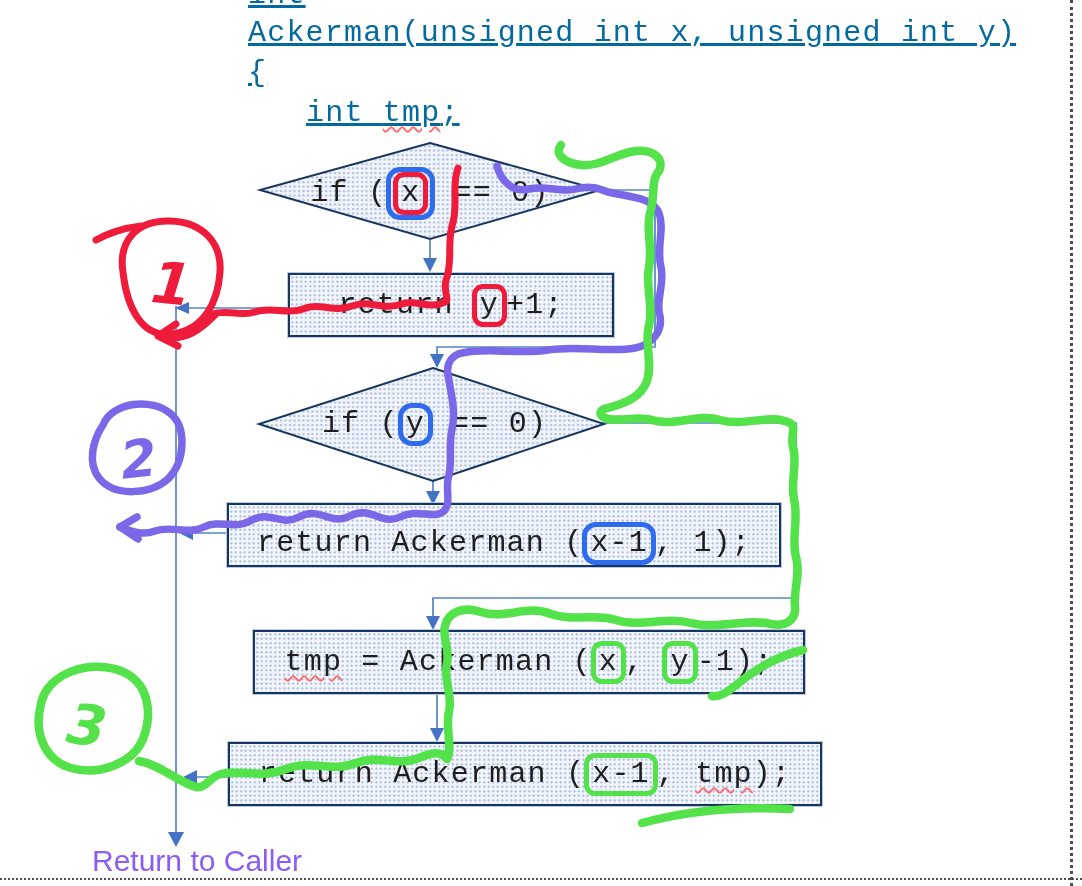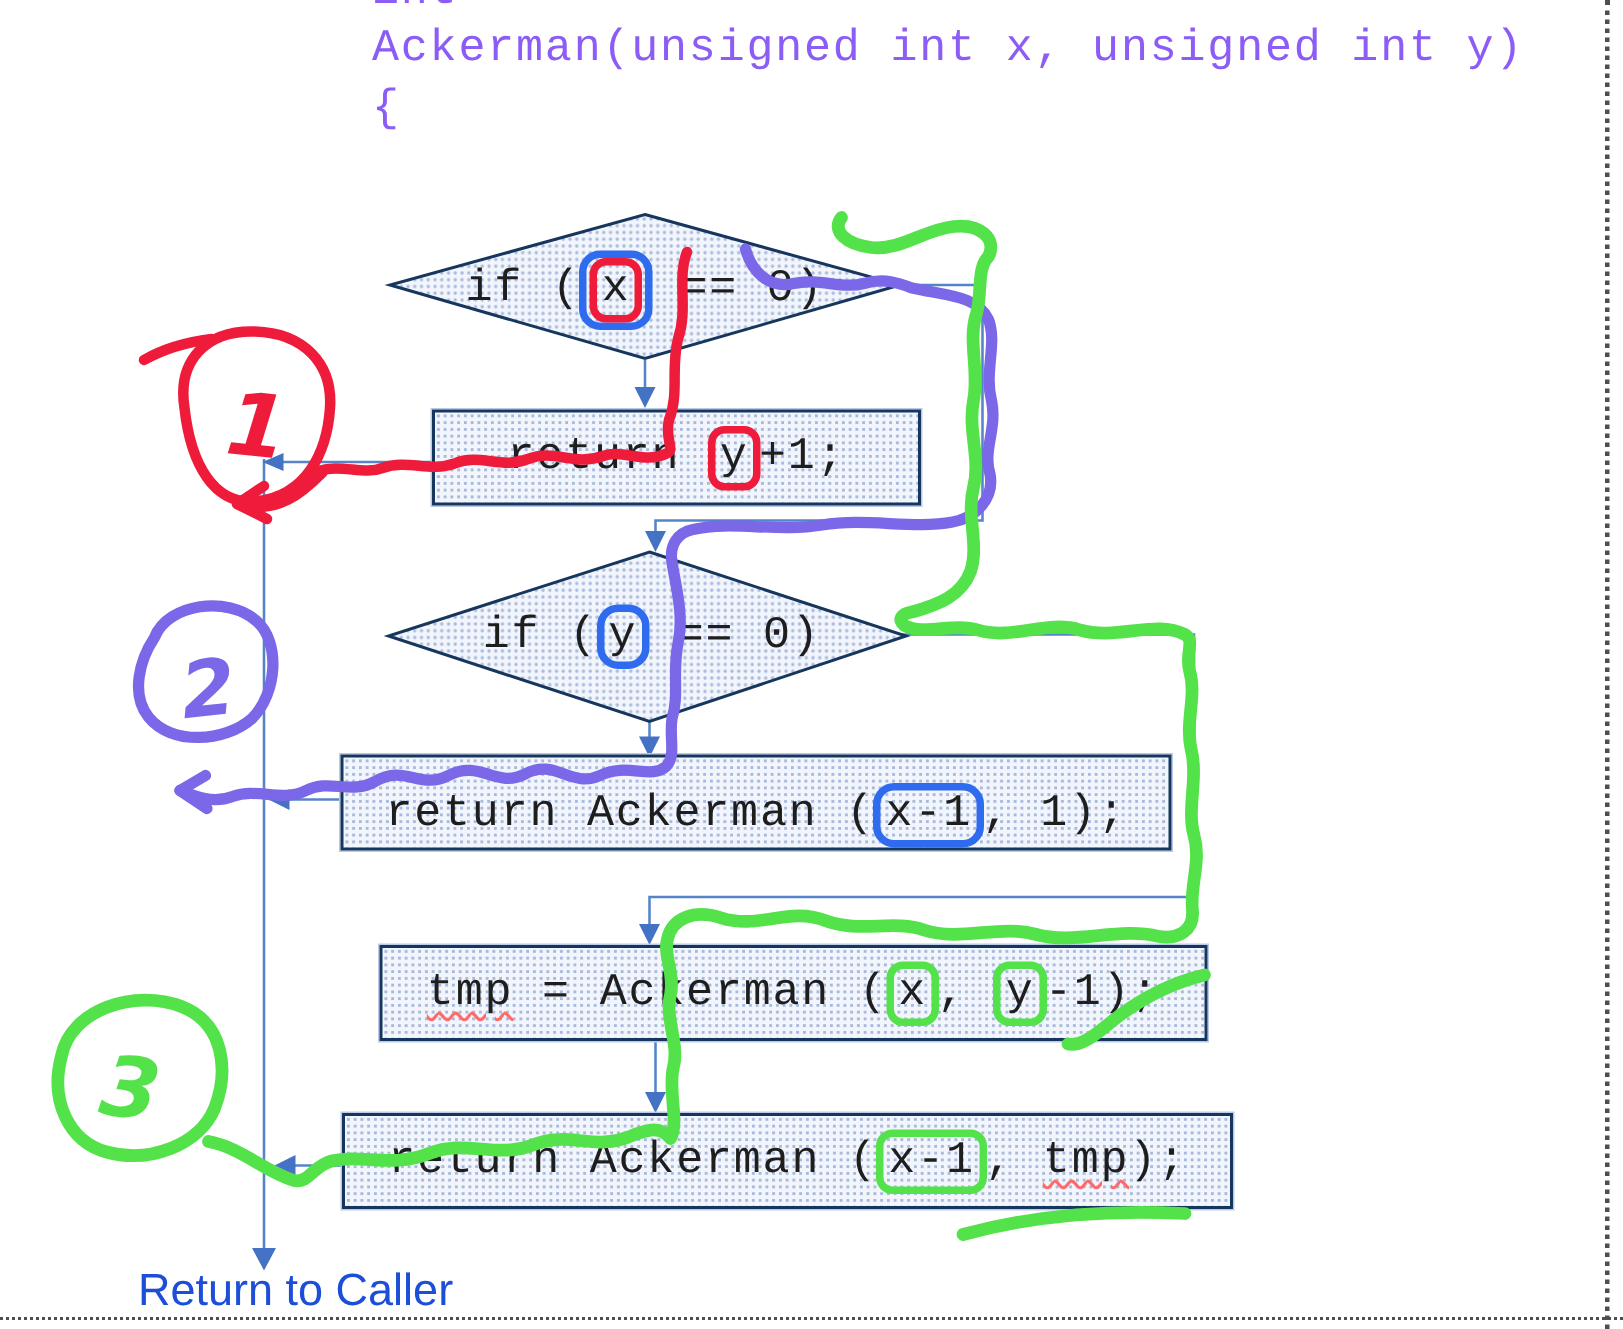--- a/index.html
+++ b/index.html
@@ -14,21 +14,21 @@
   }
   html,body{margin:0;padding:0;background:#ffffff;}
   .page{
     position:relative;width:1082px;height:886px;overflow:hidden;
     background:#ffffff;
     font-family:"Liberation Mono","DejaVu Sans Mono",monospace;
   }
   .code{
     position:absolute;
     font:30px/38px "Liberation Mono","DejaVu Sans Mono",monospace;
-    letter-spacing:1.2px;color:#8b5cf6;white-space:pre;
+    letter-spacing:1.2px;color:#0369a1;white-space:pre;text-decoration:underline;
   }
   .shapetext{
     position:absolute;text-align:center;
     font:30px/38px "Liberation Mono","DejaVu Sans Mono",monospace;
     letter-spacing:1.2px;color:#1e1e1e;white-space:pre;z-index:4;
   }
   .fbox{
     position:absolute;display:flex;align-items:center;justify-content:center;
     border:2px solid var(--shapeborder);
     background-color:#f2f5fb;
@@ -41,21 +41,21 @@
       border:5px solid;border-radius:11px;}
   .mk.red{border-color:var(--red);}
   .mk.blue{border-color:var(--mblue);border-radius:14px;}
   .mk.green{border-color:var(--green);}
   .mk .mk{margin:-1px;}
   .sq{text-decoration:underline;text-decoration-style:wavy;
       text-decoration-color:#ff6a6a;text-decoration-thickness:2px;
       text-underline-offset:5px;}
   .exit-label{
     position:absolute;left:92px;top:843px;
-    font:30px/36px "Liberation Sans","DejaVu Sans",sans-serif;color:#1d4ed8;z-index:4;
+    font:30px/36px "Liberation Sans","DejaVu Sans",sans-serif;color:#8b5cf6;z-index:4;
   }
   svg.layer{position:absolute;left:0;top:0;z-index:1;}
   svg.ink{position:absolute;left:0;top:0;z-index:6;pointer-events:none;}
   .edge-r{position:absolute;top:0;left:1070px;height:886px;width:0;
           border-left:3px dotted #4e4e4e;z-index:5;}
   .edge-b{position:absolute;left:0;top:878px;width:1082px;height:0;
           border-top:2px dotted #4e4e4e;z-index:5;}
   .flowline{stroke:var(--flowline);stroke-width:1.7;fill:none;}
   .arrow{fill:var(--flow);stroke:none;}
   .dshape{fill:url(#halftone);stroke:var(--shapeborder);stroke-width:2;}
@@ -101,20 +101,21 @@
     <path class="flowline" d="M437,693 L437,734"></path>
     <polygon class="arrow" points="437,742 430,728 444,728"></polygon>
 
     <polygon class="dshape" points="430,143 600,190 430,239 260,190"></polygon>
     <polygon class="dshape" points="433,368 604,424 433,481 259,424"></polygon>
   </svg>
 
   <div class="code" style="left:248px;top:-24px;">int</div>
   <div class="code" style="left:248px;top:14px;">Ackerman(unsigned int x, unsigned int y)</div>
   <div class="code" style="left:248px;top:54px;">{</div>
+  <div class="code" style="left:306px;top:94px;"><span>int </span><span class="sq">tmp</span><span>;</span></div>
 
   <div class="shapetext" style="left:265px;top:171px;width:330px;"><span>if (</span><span class="mk blue"><span class="mk red">x</span></span><span> == 0)</span></div>
 
   <div class="fbox" style="left:288px;top:273px;width:322px;height:60px;">
       <div class="shapetext" style="position:static;"><span>return </span><span class="mk red">y</span><span>+1;</span></div>
     </div>
 
   <div class="shapetext" style="left:262px;top:405px;width:345px;text-align:center;"><span>if (</span><span class="mk blue">y</span><span> == 0)</span></div>
 
   <div class="fbox" style="left:227px;top:503px;width:550px;height:60px;">

